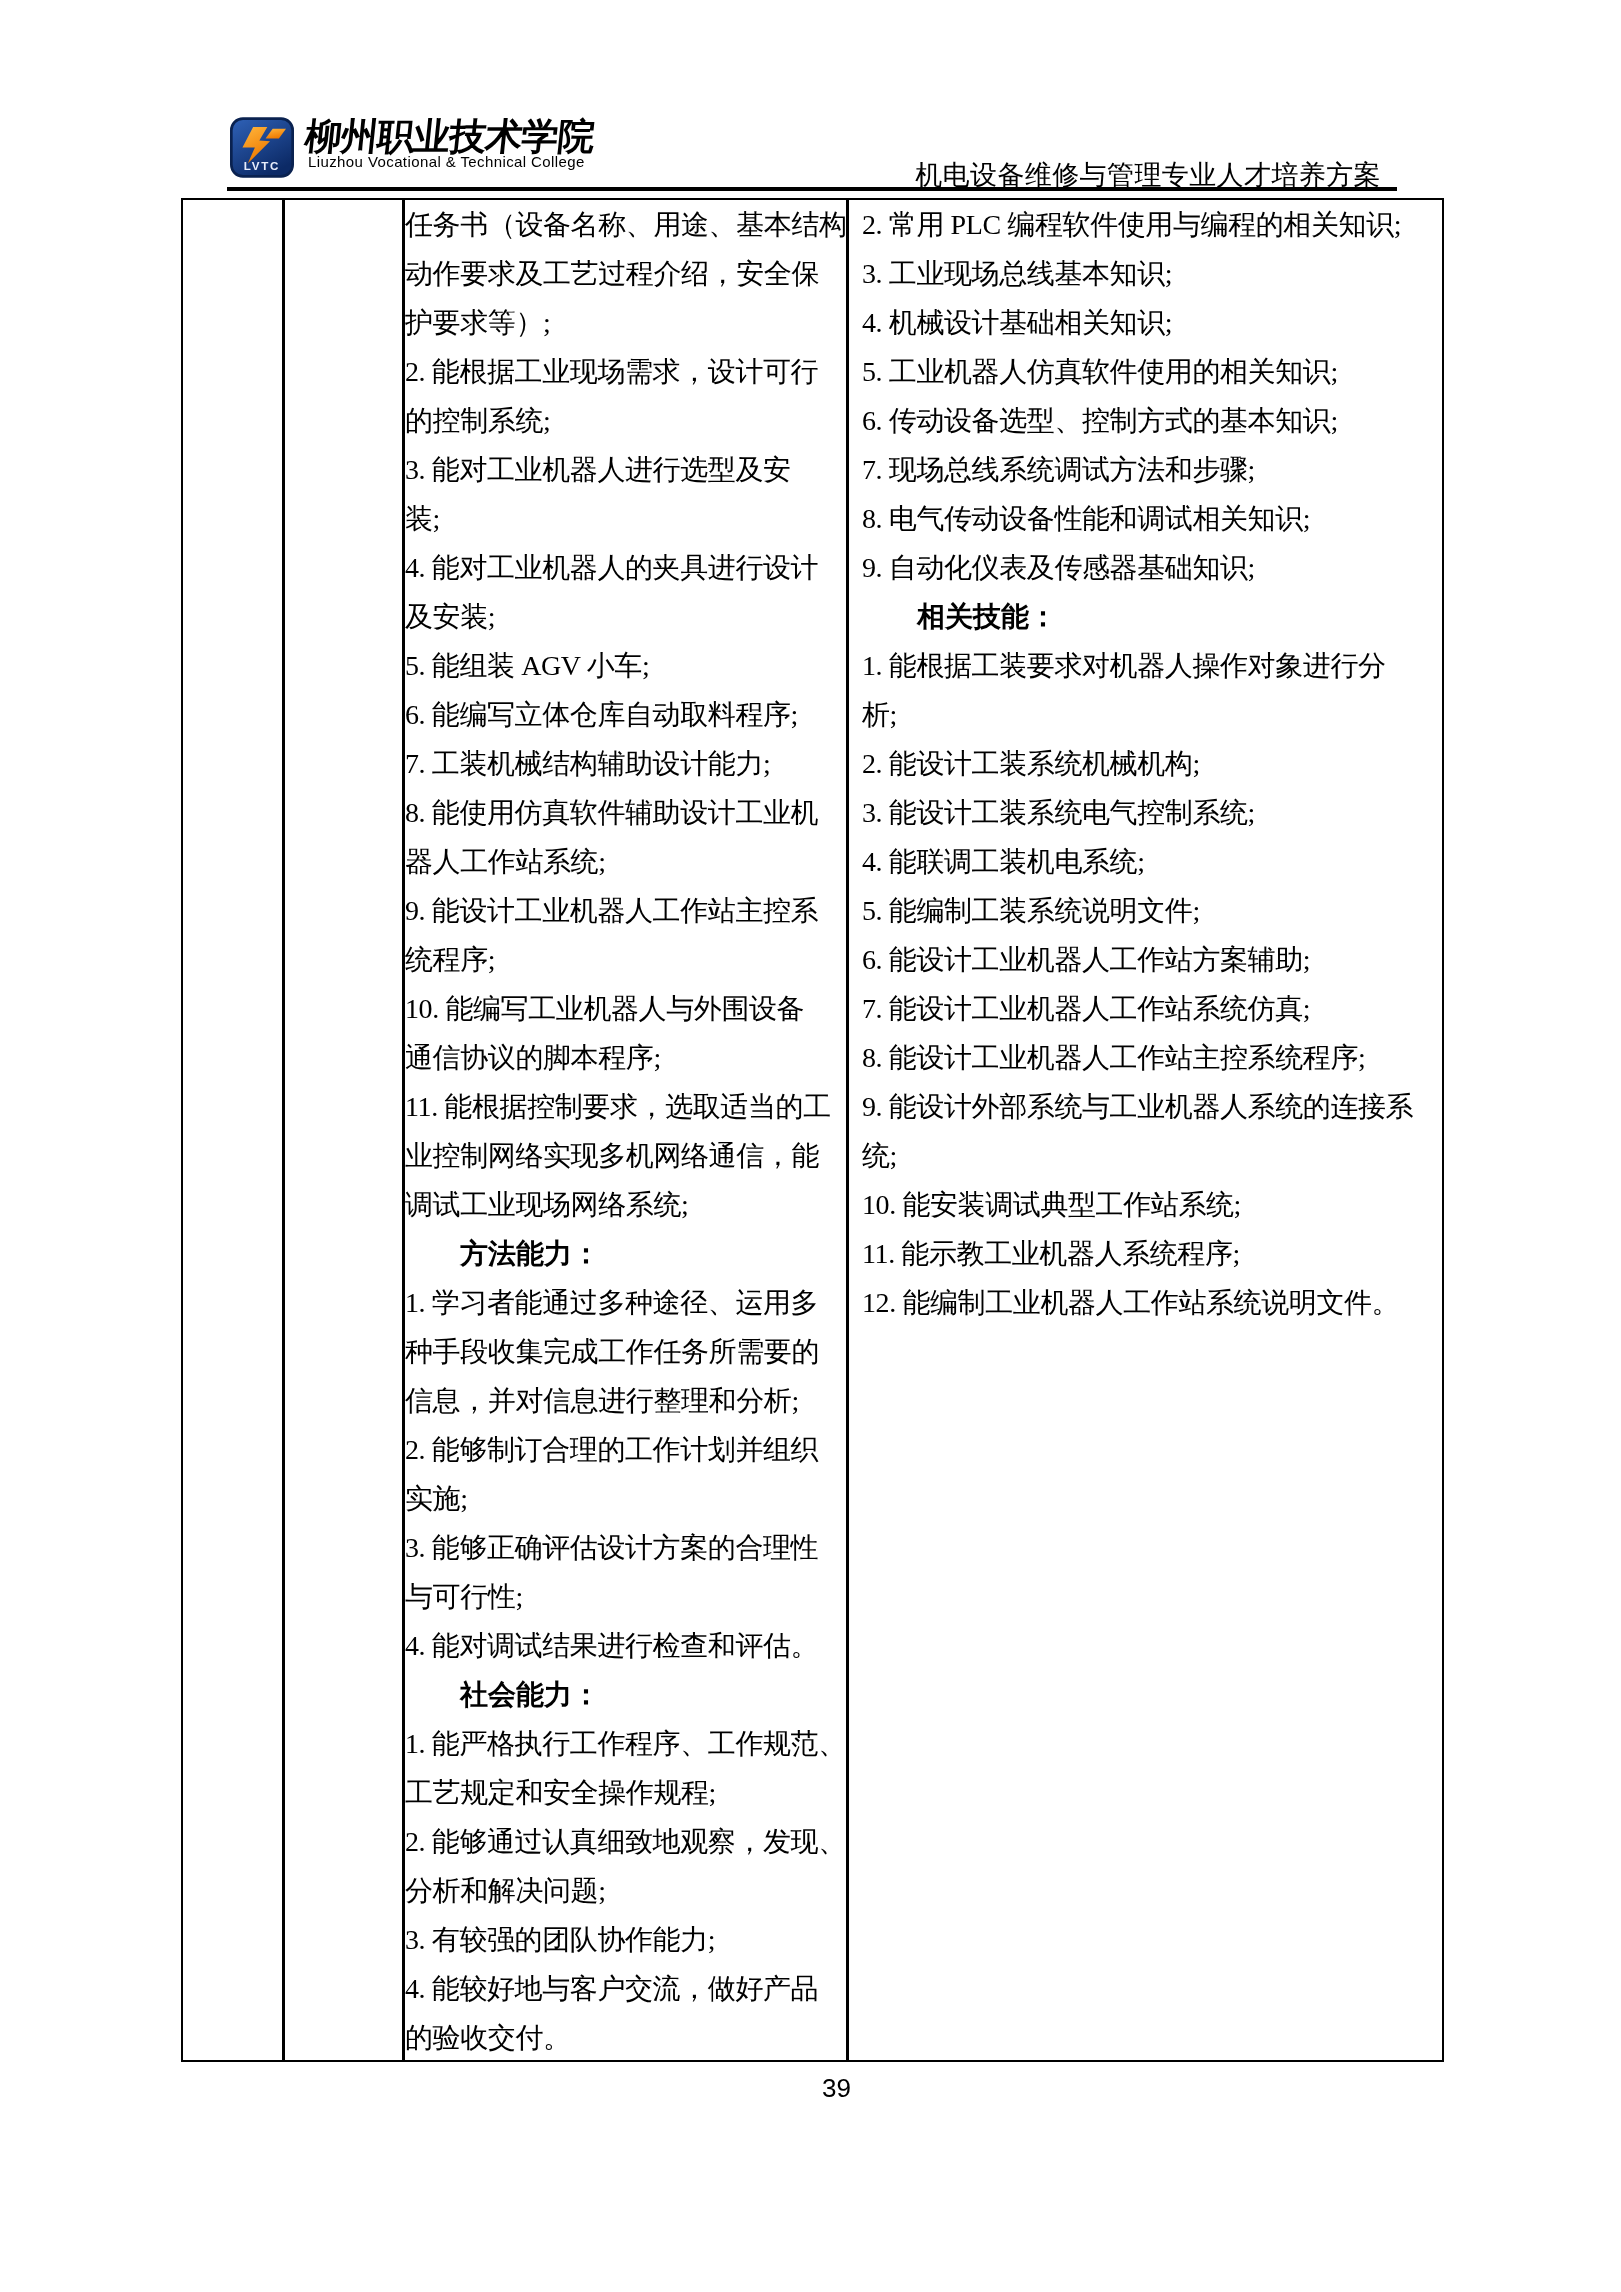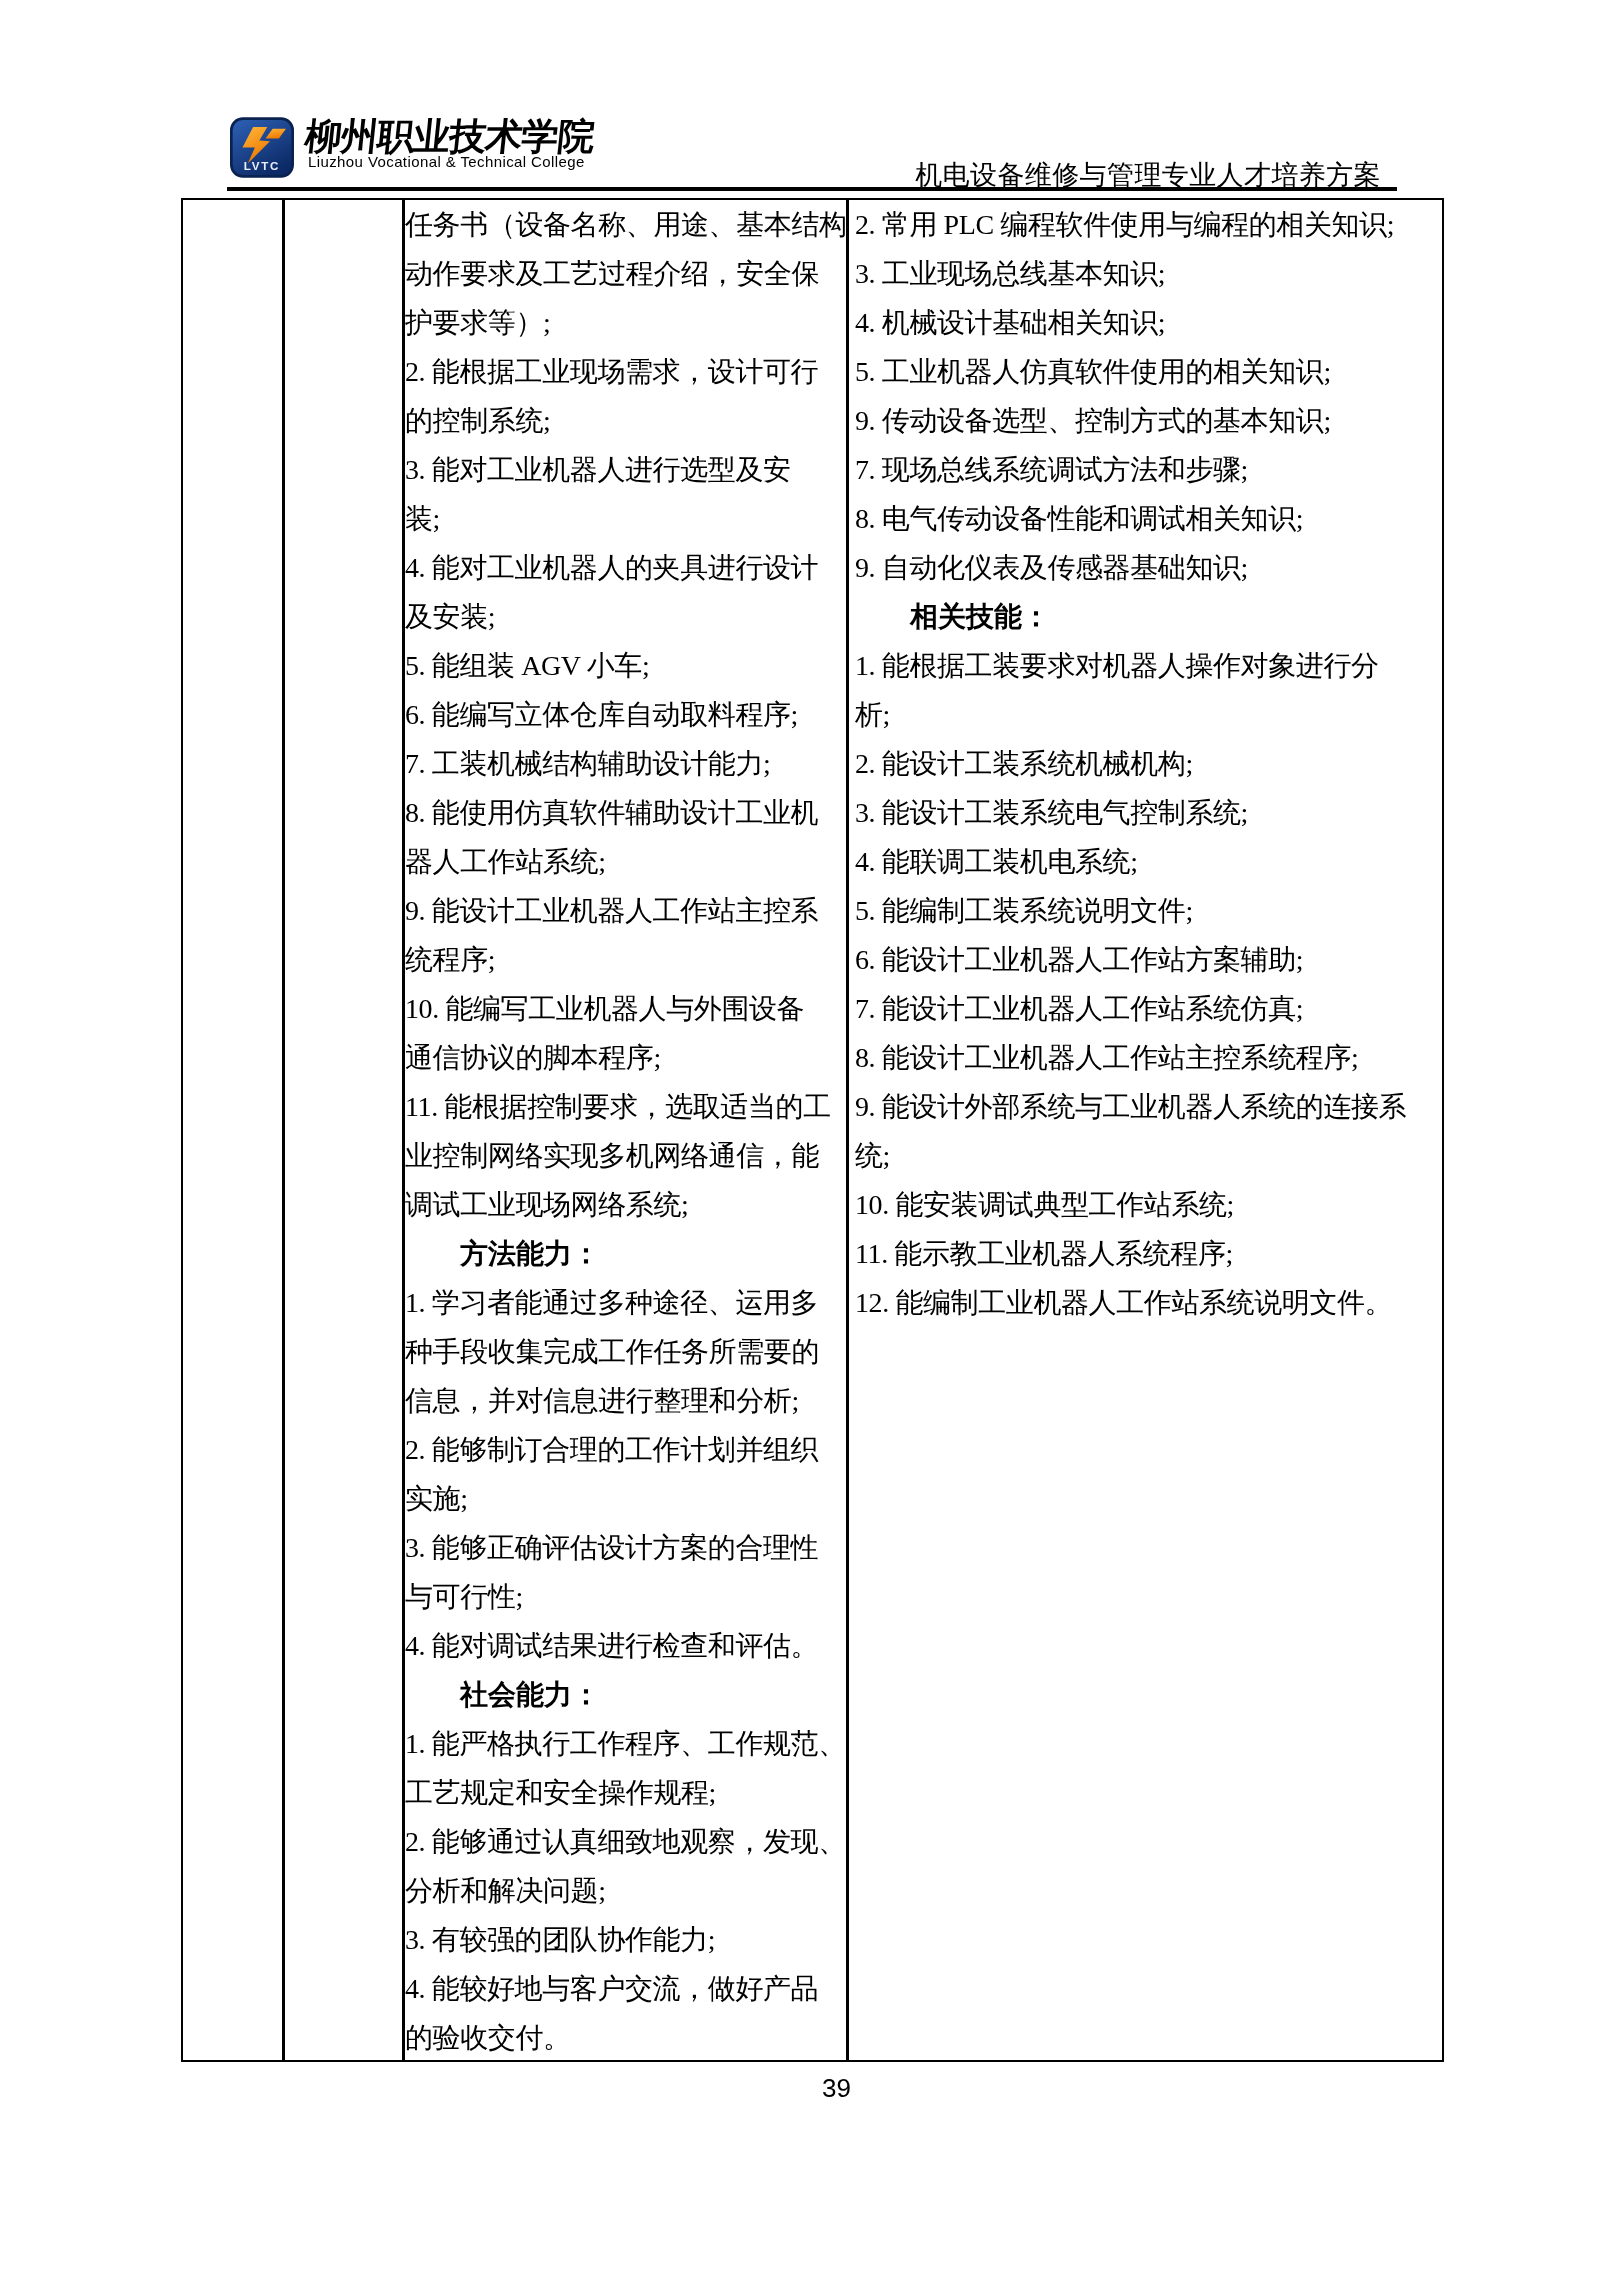--- a/index.html
+++ b/index.html
@@ -57,21 +57,21 @@
   .v1{left:99px;}
   .v2{left:219px;}
   .v3{left:663px;}
   .cell{
     position:absolute;top:0;bottom:0;
     overflow:hidden;
     font-size:28px;
     letter-spacing:-0.4px;
   }
   .cell-left{left:222px;width:441px;padding:0;}
-  .cell-right{left:666px;right:0;padding-left:6px;}
+  .cell-right{left:666px;right:0;padding-left:13px;}
   .tline{
     height:49px;line-height:49px;
     white-space:nowrap;
   }
   .tline.heading{
     font-weight:700;
     text-indent:55px;
     font-family:"Liberation Sans","DejaVu Sans",sans-serif;
     letter-spacing:0;
   }
@@ -157,21 +157,21 @@
         <div class="tline">3. 有较强的团队协作能力;</div>
         <div class="tline">4. 能较好地与客户交流，做好产品</div>
         <div class="tline">的验收交付。</div>
       </div>
 
     <div class="cell cell-right">
         <div class="tline">2. 常用 PLC 编程软件使用与编程的相关知识;</div>
         <div class="tline">3. 工业现场总线基本知识;</div>
         <div class="tline">4. 机械设计基础相关知识;</div>
         <div class="tline">5. 工业机器人仿真软件使用的相关知识;</div>
-        <div class="tline">9. 传动设备选型、控制方式的基本知识;</div>
+        <div class="tline">6. 传动设备选型、控制方式的基本知识;</div>
         <div class="tline">7. 现场总线系统调试方法和步骤;</div>
         <div class="tline">8. 电气传动设备性能和调试相关知识;</div>
         <div class="tline">9. 自动化仪表及传感器基础知识;</div>
         <div class="tline heading">相关技能：</div>
         <div class="tline">1. 能根据工装要求对机器人操作对象进行分</div>
         <div class="tline">析;</div>
         <div class="tline">2. 能设计工装系统机械机构;</div>
         <div class="tline">3. 能设计工装系统电气控制系统;</div>
         <div class="tline">4. 能联调工装机电系统;</div>
         <div class="tline">5. 能编制工装系统说明文件;</div>

